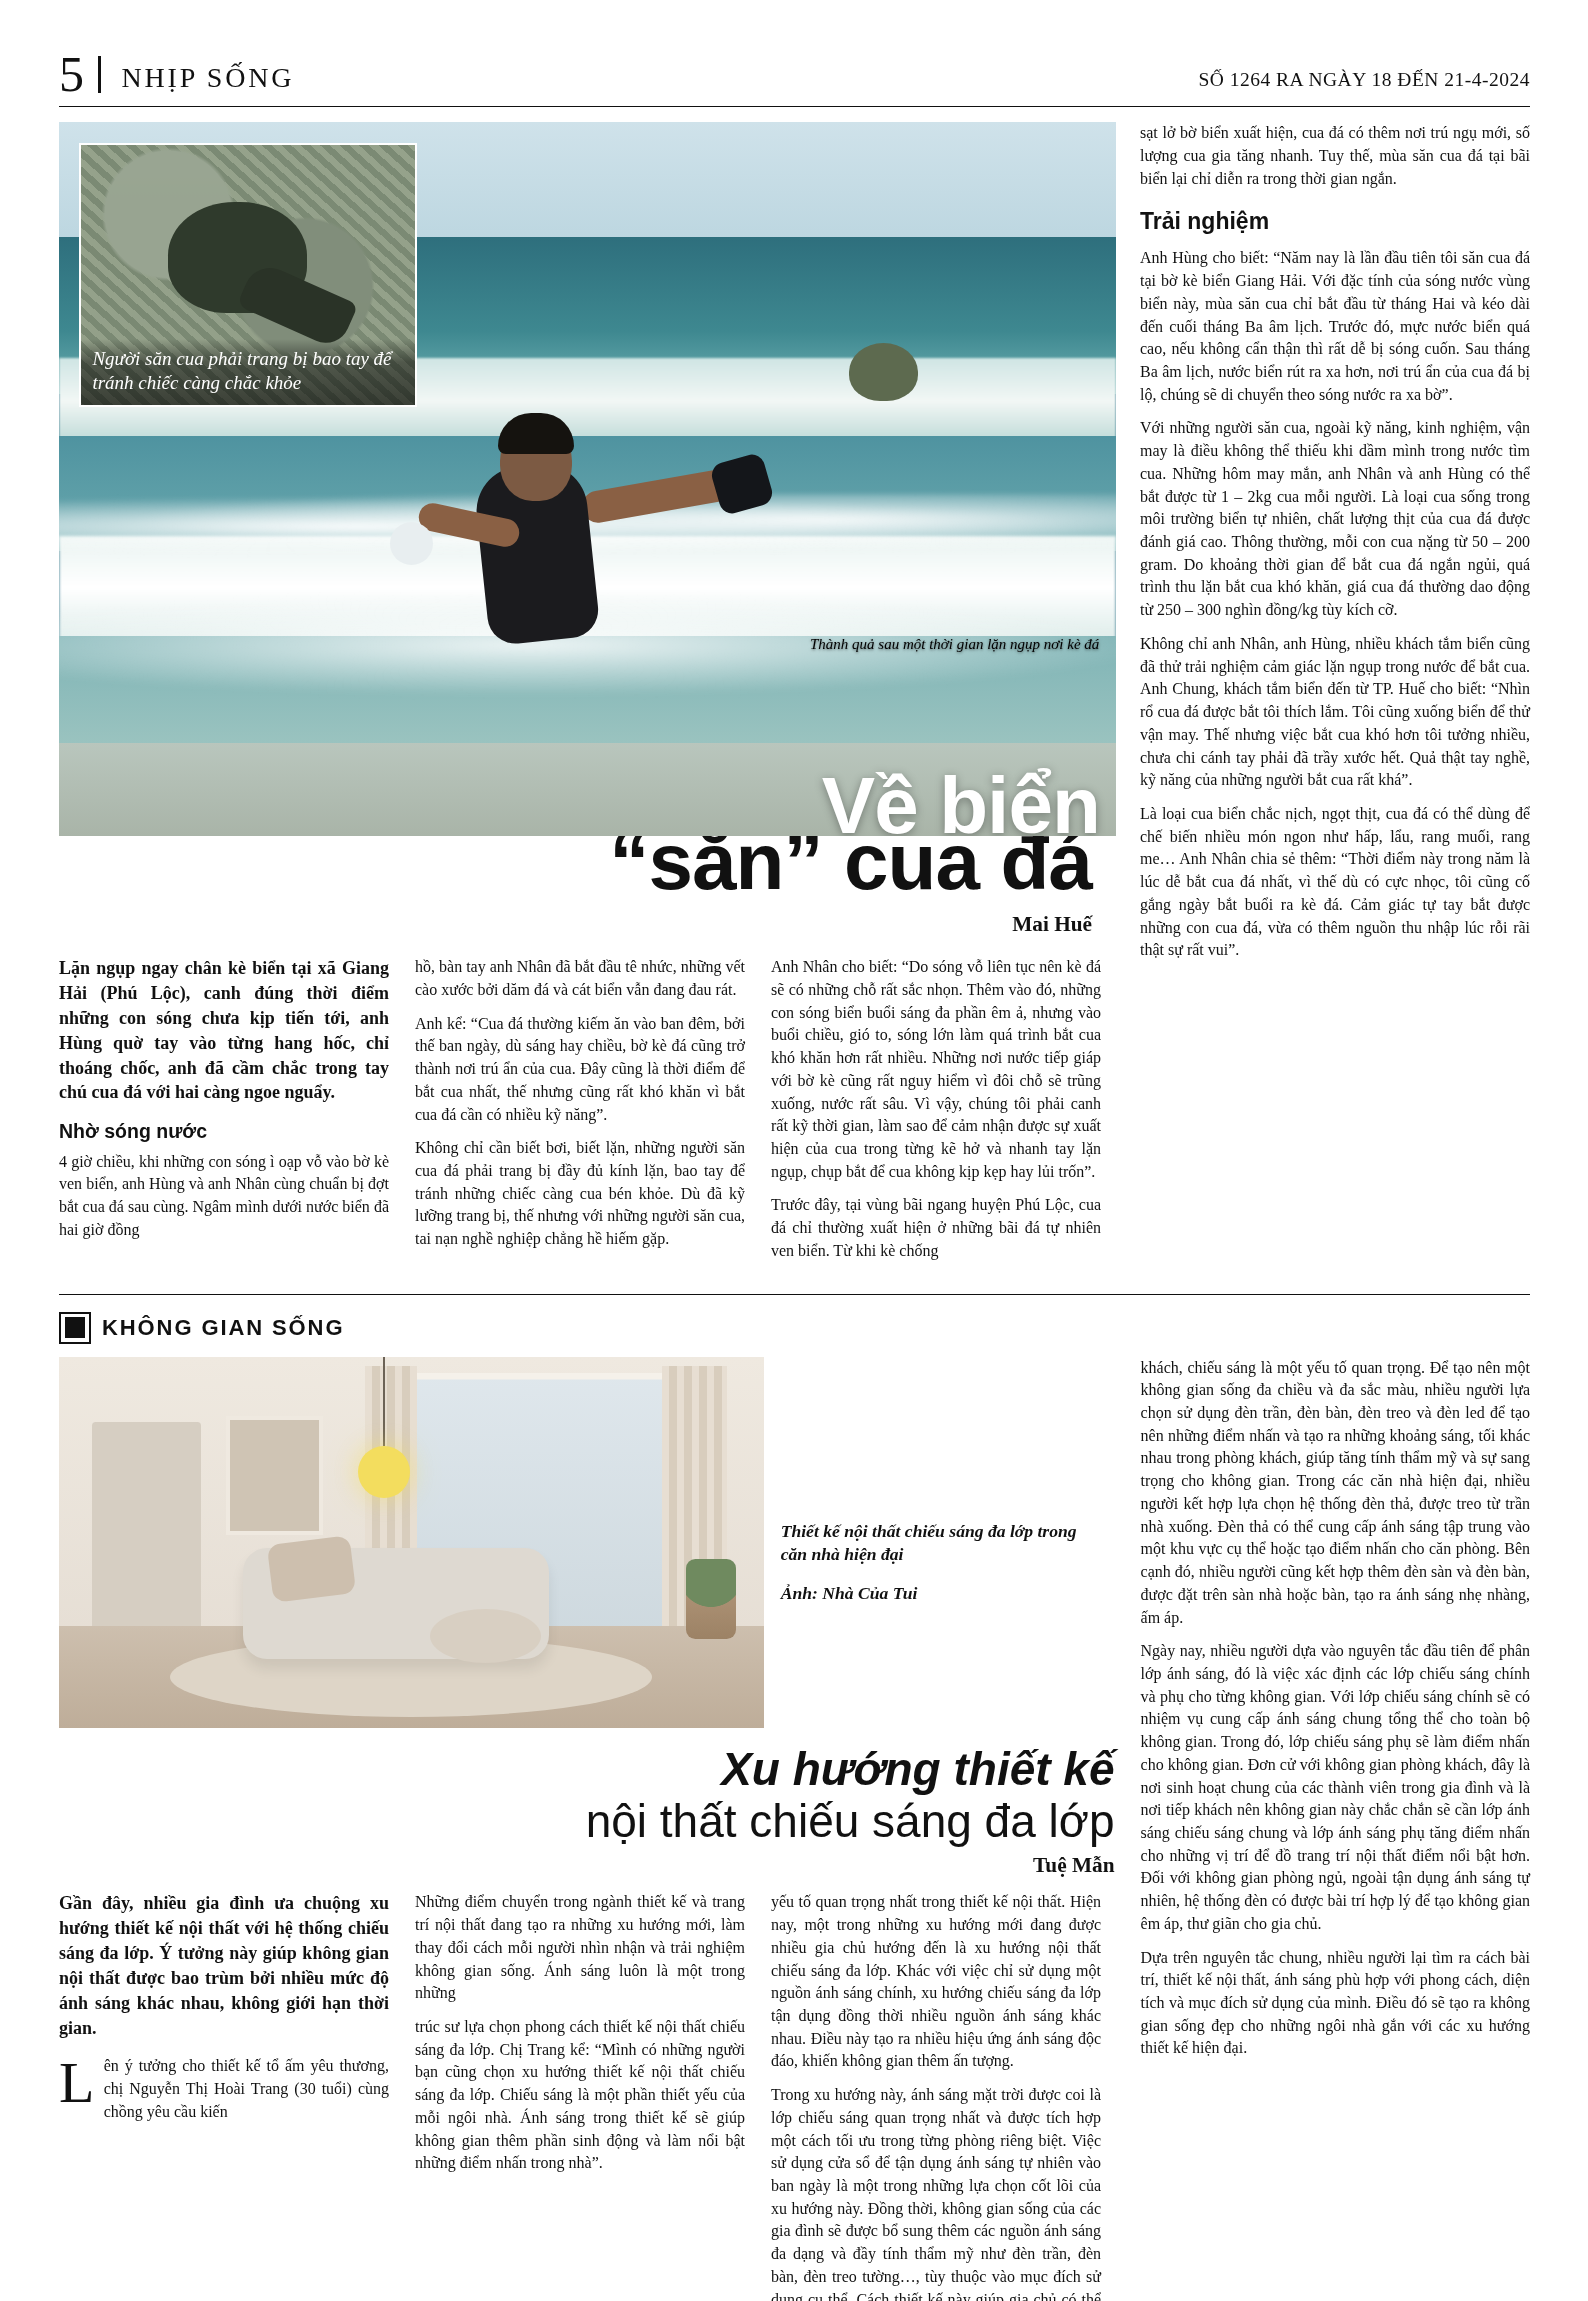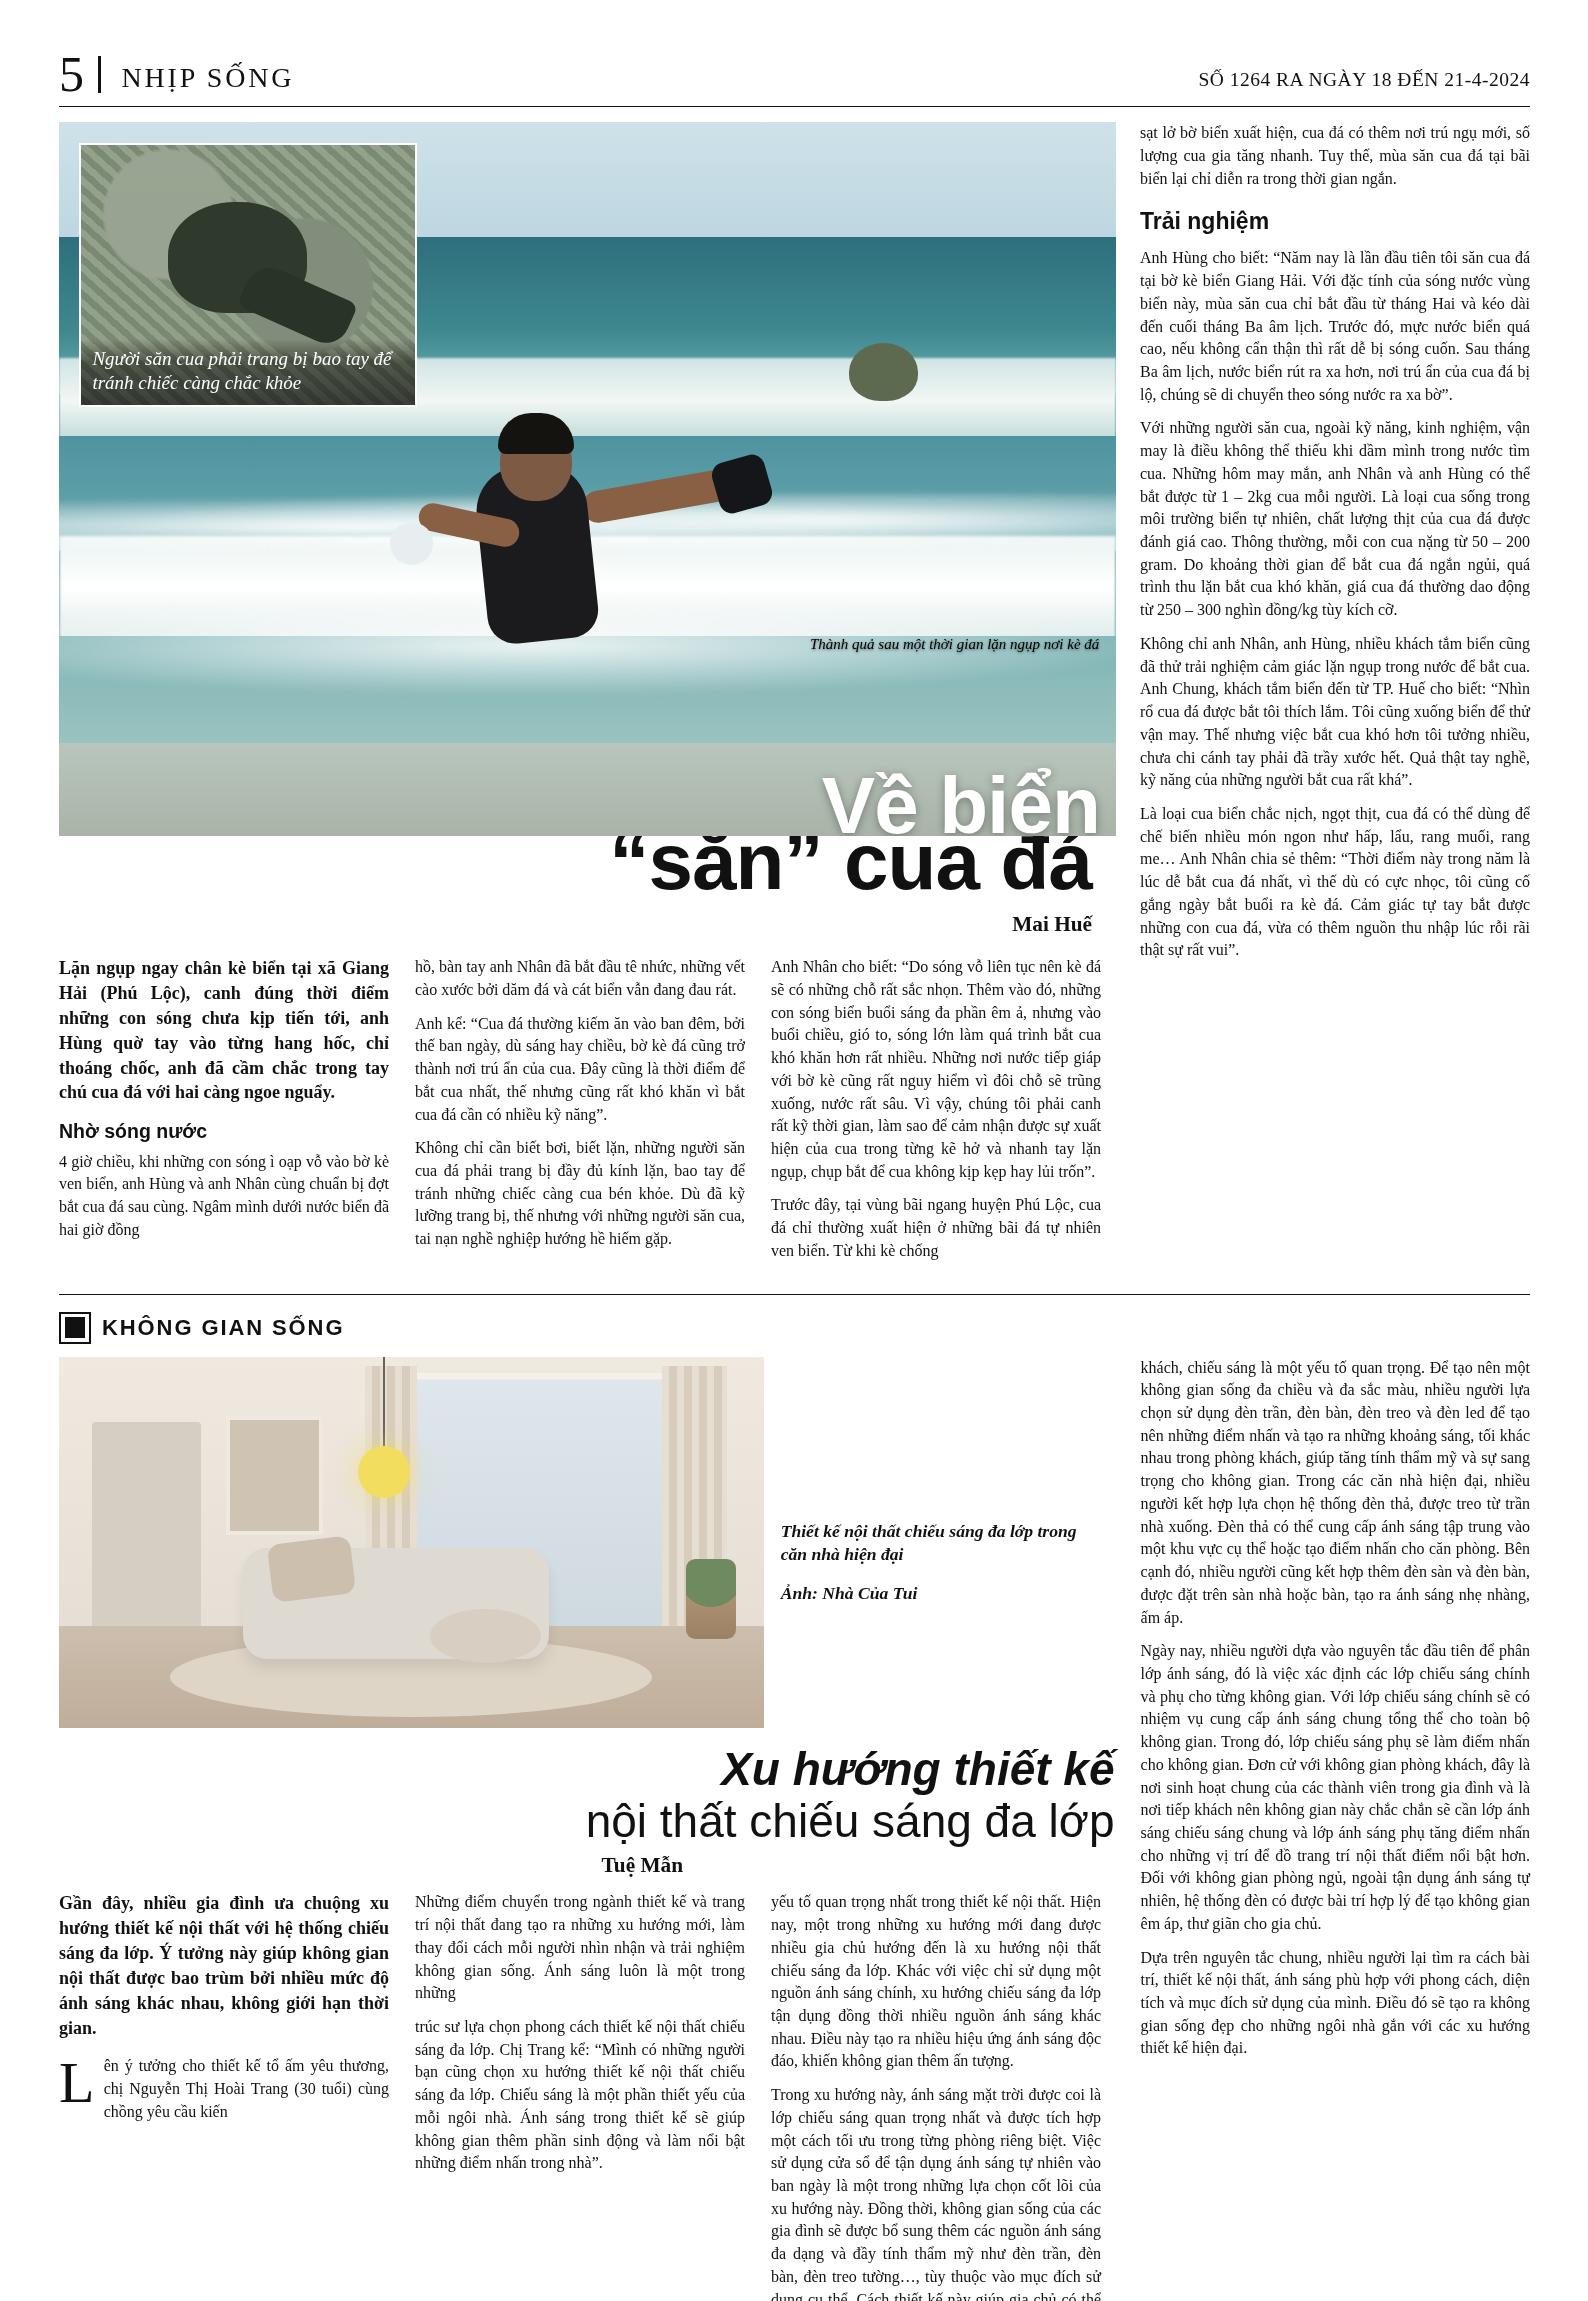--- a/index.html
+++ b/index.html
@@ -365,21 +365,21 @@
   .headline2 .h2a{
     font-family:"Liberation Sans", sans-serif;
     font-style:italic;font-weight:700;font-size:46px;line-height:1.1;display:block;
   }
   .headline2 .h2b{
     font-family:"Liberation Sans", sans-serif;
     font-weight:400;font-size:46px;line-height:1.15;display:block;
   }
   .byline2{
     font-family:"Liberation Serif", serif;
-    font-weight:700;font-size:21.3px;margin-top:5.6px;text-align:center;padding-left:111px;
+    font-weight:700;font-size:21.3px;margin-top:5.6px;text-align:right;padding-left:111px;
   }
 
   .second-cols{display:flex;gap:26px;margin-top:13px;}
   .dropcap-p{position:relative;}
   .dropcap{
     float:left;
     font-family:"Liberation Serif", serif;
     font-size:58px;
     line-height:48px;
     padding:3.7px 9.3px 0 0;
@@ -453,21 +453,21 @@
           <p class="lead">Lặn ngụp ngay chân kè biển tại xã Giang Hải (Phú Lộc), canh đúng thời điểm những con sóng chưa kịp tiến tới, anh Hùng quờ tay vào từng hang hốc, chỉ thoáng chốc, anh đã cầm chắc trong tay chú cua đá với hai càng ngoe nguẩy.</p>
           <div class="sub-h">Nhờ sóng nước</div>
           <div class="body">
             <p>4 giờ chiều, khi những con sóng ì oạp vỗ vào bờ kè ven biển, anh Hùng và anh Nhân cùng chuẩn bị đợt bắt cua đá sau cùng. Ngâm mình dưới nước biển đã hai giờ đồng</p>
           </div>
         </div>
 
         <div class="col body">
           <p>hồ, bàn tay anh Nhân đã bắt đầu tê nhức, những vết cào xước bởi dăm đá và cát biển vẫn đang đau rát.</p>
           <p>Anh kể: “Cua đá thường kiếm ăn vào ban đêm, bởi thế ban ngày, dù sáng hay chiều, bờ kè đá cũng trở thành nơi trú ẩn của cua. Đây cũng là thời điểm để bắt cua nhất, thế nhưng cũng rất khó khăn vì bắt cua đá cần có nhiều kỹ năng”.</p>
-          <p>Không chỉ cần biết bơi, biết lặn, những người săn cua đá phải trang bị đầy đủ kính lặn, bao tay để tránh những chiếc càng cua bén khỏe. Dù đã kỹ lưỡng trang bị, thế nhưng với những người săn cua, tai nạn nghề nghiệp hướng hề hiếm gặp.</p>
+          <p>Không chỉ cần biết bơi, biết lặn, những người săn cua đá phải trang bị đầy đủ kính lặn, bao tay để tránh những chiếc càng cua bén khỏe. Dù đã kỹ lưỡng trang bị, thế nhưng với những người săn cua, tai nạn nghề nghiệp chẳng hề hiếm gặp.</p>
         </div>
 
         <div class="col body">
           <p>Anh Nhân cho biết: “Do sóng vỗ liên tục nên kè đá sẽ có những chỗ rất sắc nhọn. Thêm vào đó, những con sóng biển buổi sáng đa phần êm ả, nhưng vào buổi chiều, gió to, sóng lớn làm quá trình bắt cua khó khăn hơn rất nhiều. Những nơi nước tiếp giáp với bờ kè cũng rất nguy hiểm vì đôi chỗ sẽ trũng xuống, nước rất sâu. Vì vậy, chúng tôi phải canh rất kỹ thời gian, làm sao để cảm nhận được sự xuất hiện của cua trong từng kẽ hở và nhanh tay lặn ngụp, chụp bắt để cua không kịp kẹp hay lủi trốn”.</p>
           <p>Trước đây, tại vùng bãi ngang huyện Phú Lộc, cua đá chỉ thường xuất hiện ở những bãi đá tự nhiên ven biển. Từ khi kè chống</p>
         </div>
       </div>
     </div>
 
     <div class="rail">

